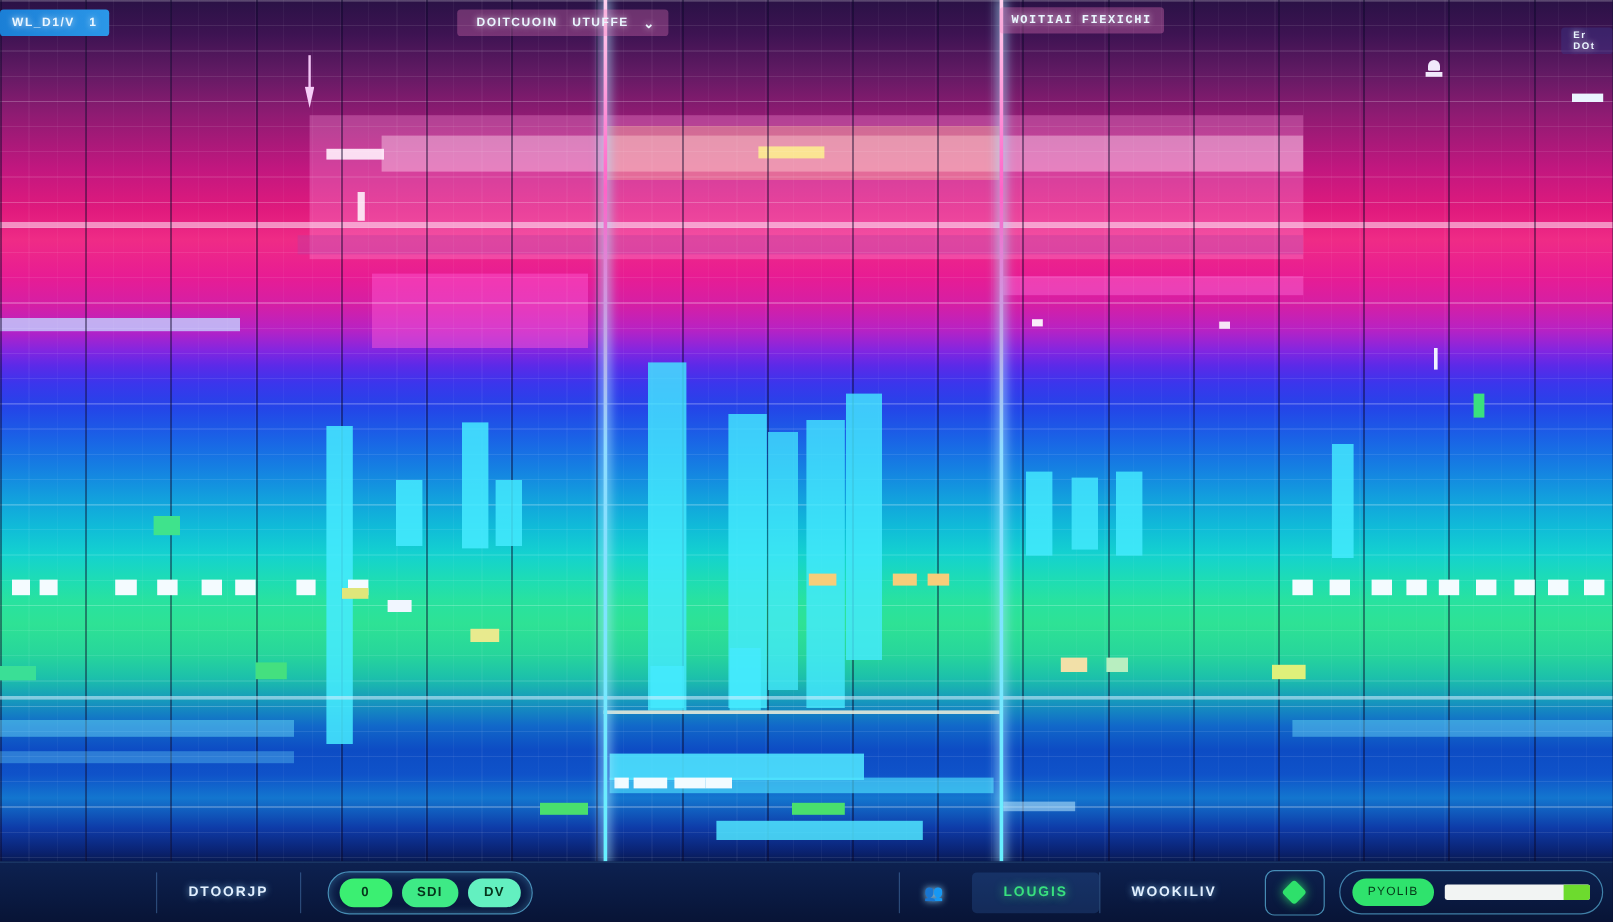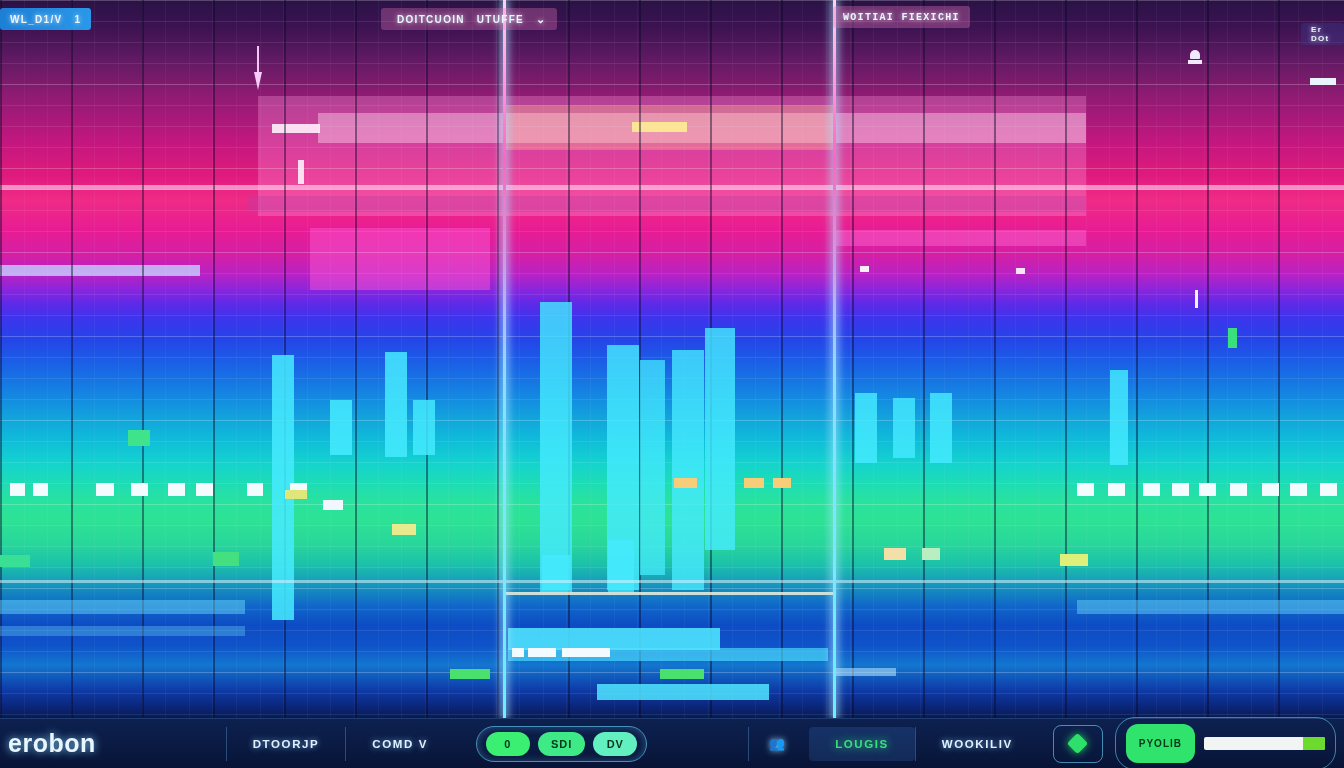--- a/index.html
+++ b/index.html
@@ -123,22 +123,22 @@
     border:1px solid rgba(110,215,255,.6); border-radius:8px;
     display:flex; align-items:center; justify-content:center;
   }
   .diamond { width:15px; height:15px; background:#2ee06b; transform:rotate(45deg);
              border-radius:3px; box-shadow:0 0 9px rgba(46,224,107,.9); }
   .progwrap {
     display:flex; align-items:center; gap:9px; margin-left:12px; margin-right:8px;
     padding:6px 10px; border:1px solid rgba(110,215,255,.55); border-radius:20px;
   }
   .progpill {
-    height:39px; padding:0 13px; border-radius:12px; background:#2fe36d;
-    display:flex; align-items:center; font-size:10px; font-weight:700;
+    height:23px; padding:0 13px; border-radius:12px; background:#2fe36d;
+    display:flex; align-items:center; font-size:10px; font-weight:400;
     letter-spacing:1px; color:#053a18; filter:blur(.35px);
   }
   .progtrack { width:121px; height:13px; background:#f2f4f3; border-radius:2px;
                position:relative; overflow:hidden; }
   .progfill  { position:absolute; right:0; top:0; bottom:0; background:#6ddb2e; }
 </style>
 </head>
 <body>
 
 <div id="canvas">
@@ -257,29 +257,25 @@
   <div class="topchip" id="tab-right">
     <span>WOITIAI FIEXICHI</span>
   </div>
   <div class="topchip" id="tab-far">
     <span>Er DOt</span>
   </div>
 </div>
 
 <div id="toolbar">
 
-  <div class="tgrp">
-    <div id="brand">erobon</div>
-  </div>
 
   <div style="width:130px"></div>
   <div class="sep"></div>
   <div class="tbtn">DTOORJP</div>
   <div class="sep"></div>
-  <div class="tbtn">COMD V</div>
 
   <div class="pillwrap">
     <div class="pill g1">0</div>
     <div class="pill g2">SDI</div>
     <div class="pill g3">DV</div>
   </div>
 
   <div style="flex:1"></div>
 
   <div class="sep"></div>

